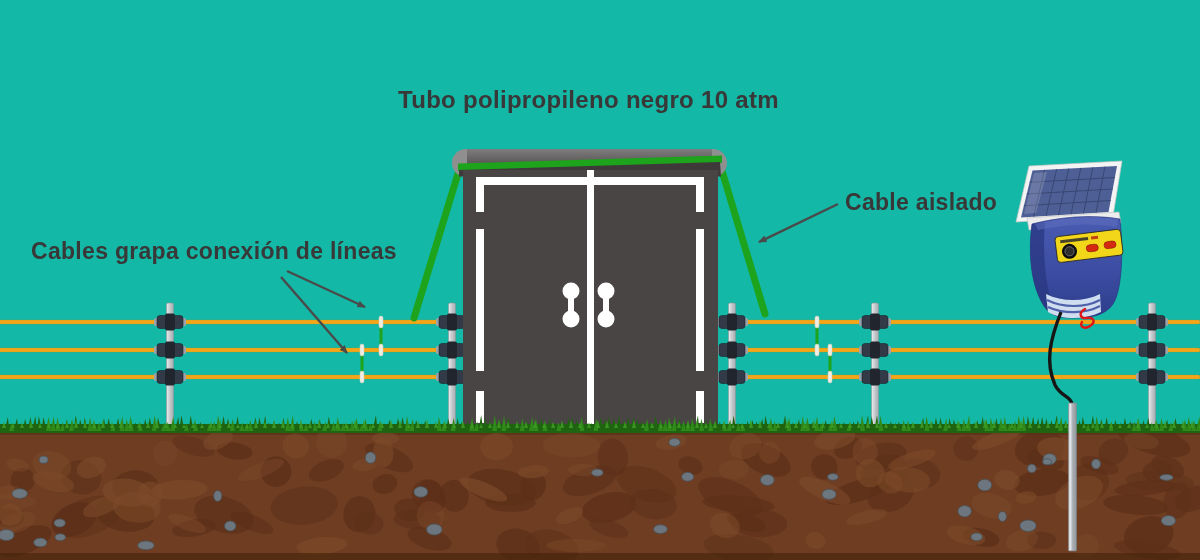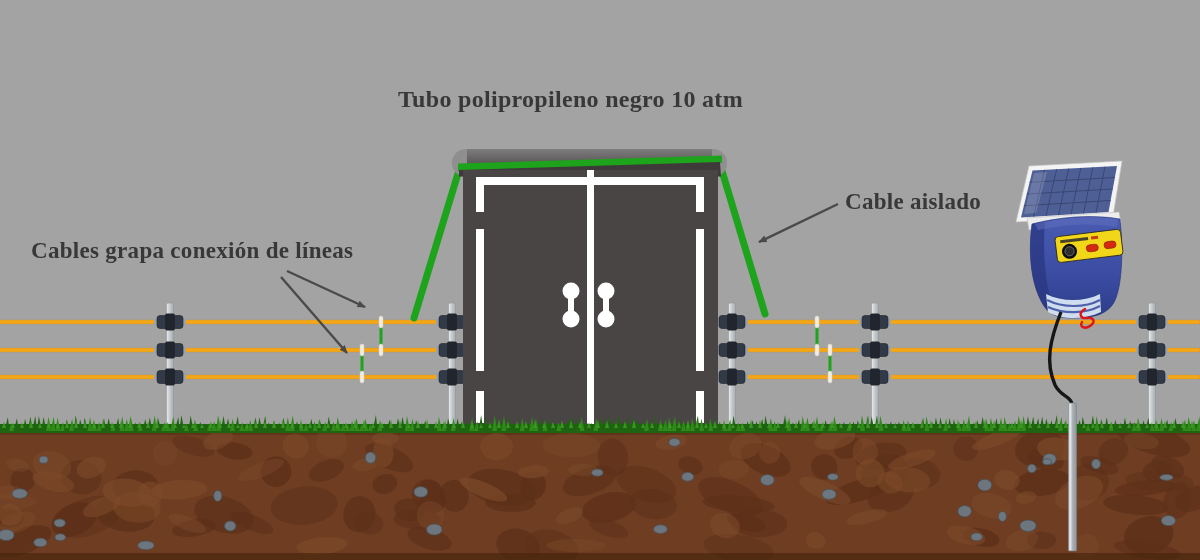--- a/index.html
+++ b/index.html
@@ -4,22 +4,22 @@
 <style>
   :root{
     --text:#383838; --arrow:#4a4a4a; --wire:#F2A71B; --tube-green:#1EA31C;
     --gate-dark:#4A4545; --post-gray:#c4c8cb; --insulator:#323947;
     --soil:#6E3D22; --soil-dark:#5C2F18; --soil-light:#7D4A2A; --stone:#6D7A84;
     --grass:#2F8A1A; --grass-dark:#1F6410; --energizer-blue:#3A4BA0;
     --panel-yellow:#F2D61A; --button-red:#D42A10; --solar-cell:#4E5F95;
     --cable-black:#161616; --cable-red:#E01414; --stake-gray:#b9bdc1;
   }
   html,body{margin:0;padding:0;background:#fff;}
-  .scene{position:relative;width:1200px;height:560px;background:#a3a3a3;overflow:hidden;
-         font-family:Liberation Serif, serif;text-align:center;}
+  .scene{position:relative;width:1200px;height:560px;background:#14b8a6;overflow:hidden;
+         font-family:Liberation Sans, sans-serif;text-align:center;}
   .scene svg{position:absolute;left:0;top:0;}
   .lbl{position:absolute;color:var(--text);font-weight:600;white-space:nowrap;letter-spacing:.3px;}
   #title-label{left:398px;top:86px;font-size:24px;}
   #cable-aislado-label{left:845px;top:189px;font-size:23px;}
   #cables-grapa-label{left:31px;top:238px;font-size:23px;}
 </style>
 </head>
 <body>
 
 <div class="scene">

